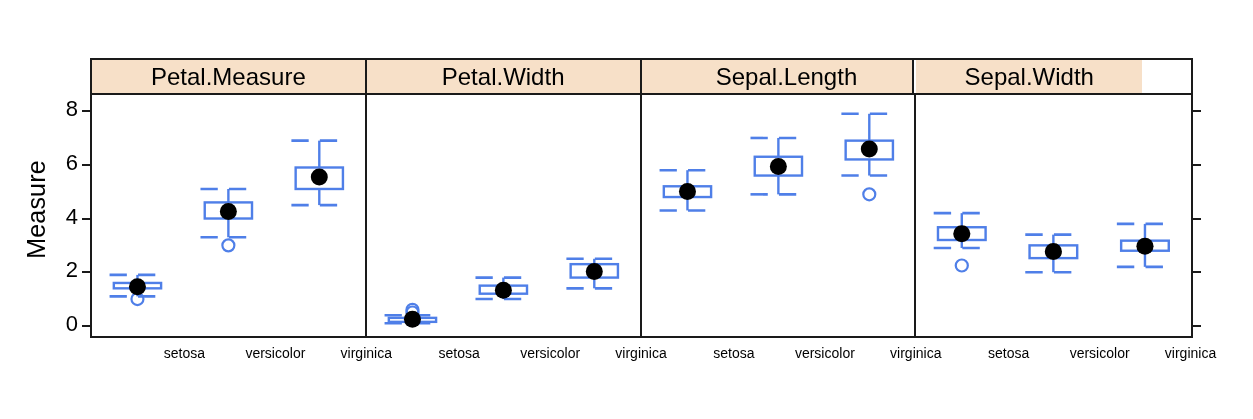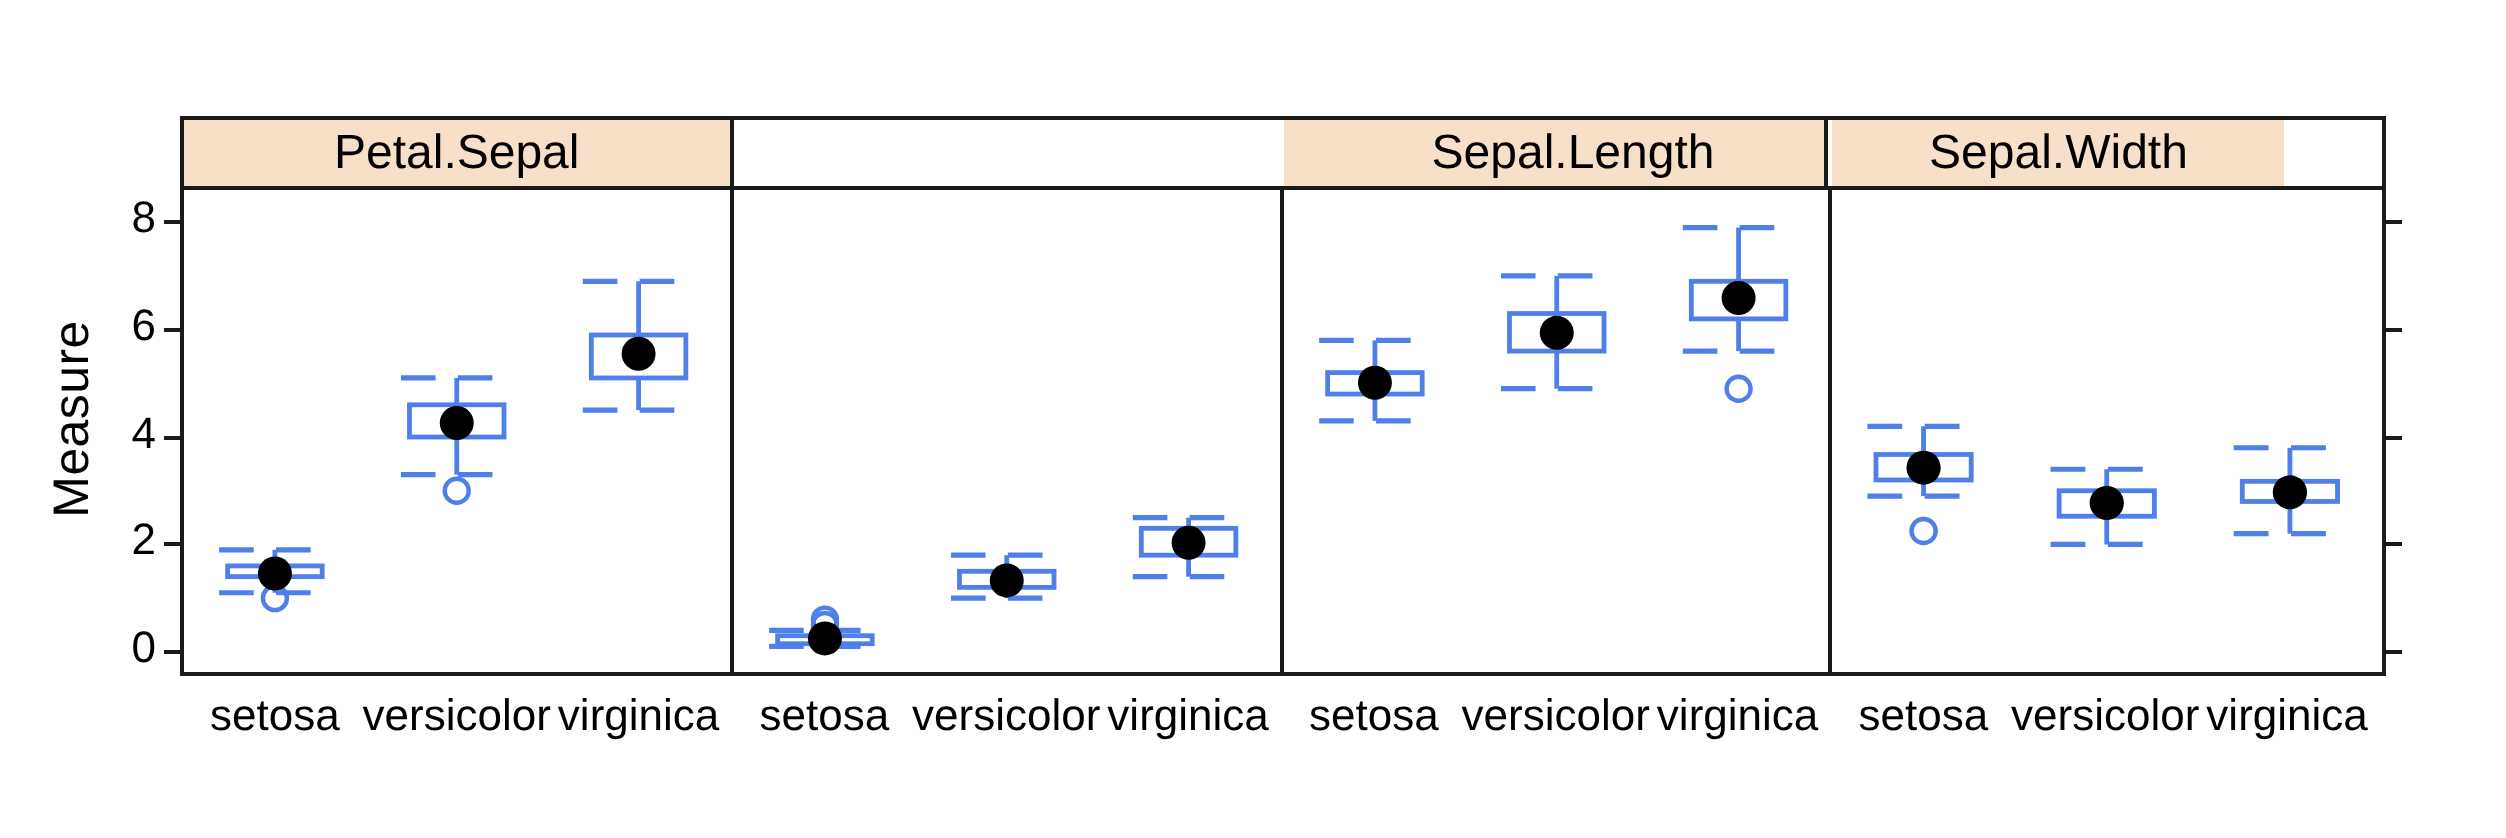--- a/index.html
+++ b/index.html
@@ -79,24 +79,25 @@
     background:#1a1a1a;
   }
   .tick-l{left:-10px;}
   .tick-r{right:-10px;}
 
   
   #xlabels{position:absolute;left:90px;top:345px;width:1103px;height:40px;}
   .xlab{
     position:absolute;
     top:0;
-    font-size:22px;
+    font-size:14px;
     text-align:center;
     transform:translateX(-50%);
     white-space:nowrap;
+    margin-left:47px;
   }
 </style>
 </head>
 <body>
 
 <div id="root">
 
   <div class="ylabel">
     <span>Measure</span>
   </div>
@@ -104,21 +105,21 @@
   <div id="ytick-col">
       <div class="ytick-label" style="top: 323.917px;">0</div>
       <div class="ytick-label" style="top: 270.215px;">2</div>
       <div class="ytick-label" style="top: 216.514px;">4</div>
       <div class="ytick-label" style="top: 162.812px;">6</div>
       <div class="ytick-label" style="top: 109.11px;">8</div>
     </div>
 
   <div id="plot">
       <div class="strip" style="left: 0px; width: 274.75px;">
-        <span>Petal.Sepal</span>
+        <span>Petal.Measure</span>
       </div>
       <div class="panel" style="left: 0px; width: 274.75px;">
         <svg class="panel-svg" viewBox="0 0 272.75 243" preserveAspectRatio="none">
           <g>
             <line x1="45.458333333333336" y1="187.95580110497235" x2="45.458333333333336" y2="179.90055248618785" stroke="#4f7fe8" stroke-width="2.4"></line>
             <line x1="45.458333333333336" y1="193.32596685082873" x2="45.458333333333336" y2="201.38121546961327" stroke="#4f7fe8" stroke-width="2.4"></line>
             <line x1="17.5651" y1="179.90055248618785" x2="73.35156666666667" y2="179.90055248618785" stroke="#4f7fe8" stroke-width="2.6" stroke-dasharray="17.293804666666666,11.157293333333335"></line>
             <line x1="17.5651" y1="201.38121546961327" x2="73.35156666666667" y2="201.38121546961327" stroke="#4f7fe8" stroke-width="2.6" stroke-dasharray="17.293804666666666,11.157293333333335"></line>
             <rect x="21.82" y="187.95580110497235" width="47.27666666666667" height="5.370165745856383" fill="none" stroke="#4f7fe8" stroke-width="2.4"></rect>
             <circle cx="45.458333333333336" cy="204.06629834254144" r="6" fill="none" stroke="#4f7fe8" stroke-width="2.2"></circle>
@@ -135,20 +136,23 @@
           </g>
           <g>
             <line x1="227.29166666666666" y1="72.49723756906076" x2="227.29166666666666" y2="45.64640883977896" stroke="#4f7fe8" stroke-width="2.4"></line>
             <line x1="227.29166666666666" y1="93.97790055248618" x2="227.29166666666666" y2="110.08839779005524" stroke="#4f7fe8" stroke-width="2.4"></line>
             <line x1="199.39843333333332" y1="45.64640883977896" x2="255.1849" y2="45.64640883977896" stroke="#4f7fe8" stroke-width="2.6" stroke-dasharray="17.293804666666666,11.157293333333335"></line>
             <line x1="199.39843333333332" y1="110.08839779005524" x2="255.1849" y2="110.08839779005524" stroke="#4f7fe8" stroke-width="2.6" stroke-dasharray="17.293804666666666,11.157293333333335"></line>
             <rect x="203.6533333333333" y="72.49723756906076" width="47.27666666666667" height="21.480662983425418" fill="none" stroke="#4f7fe8" stroke-width="2.4"></rect>
             <circle cx="227.29166666666666" cy="81.89502762430936" r="8.5" fill="#000000"></circle>
           </g>
         </svg>
+      </div>
+      <div class="strip" style="left: 274.75px; width: 274.75px;">
+        <span>Petal.Width</span>
       </div>
       <div class="panel" style="left: 274.75px; width: 274.75px;">
         <svg class="panel-svg" viewBox="0 0 272.75 243" preserveAspectRatio="none">
           <g>
             <line x1="45.458333333333336" y1="222.86187845303868" x2="45.458333333333336" y2="220.17679558011048" stroke="#4f7fe8" stroke-width="2.4"></line>
             <line x1="45.458333333333336" y1="225.54696132596683" x2="45.458333333333336" y2="228.23204419889504" stroke="#4f7fe8" stroke-width="2.4"></line>
             <line x1="17.5651" y1="220.17679558011048" x2="73.35156666666667" y2="220.17679558011048" stroke="#4f7fe8" stroke-width="2.6" stroke-dasharray="17.293804666666666,11.157293333333335"></line>
             <line x1="17.5651" y1="228.23204419889504" x2="73.35156666666667" y2="228.23204419889504" stroke="#4f7fe8" stroke-width="2.6" stroke-dasharray="17.293804666666666,11.157293333333335"></line>
             <rect x="21.82" y="222.86187845303868" width="47.27666666666667" height="4" fill="none" stroke="#4f7fe8" stroke-width="2.4"></rect>
             <circle cx="45.458333333333336" cy="217.49171270718233" r="6" fill="none" stroke="#4f7fe8" stroke-width="2.2"></circle>

